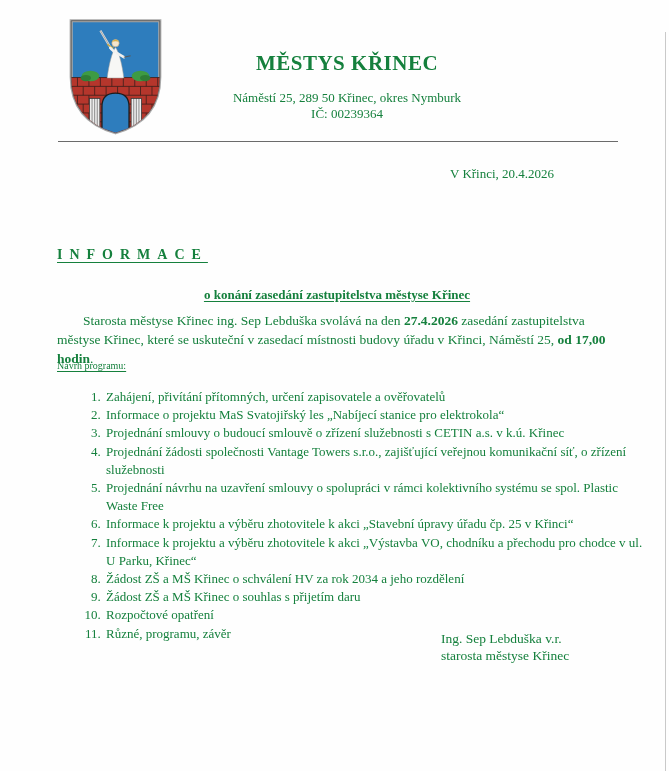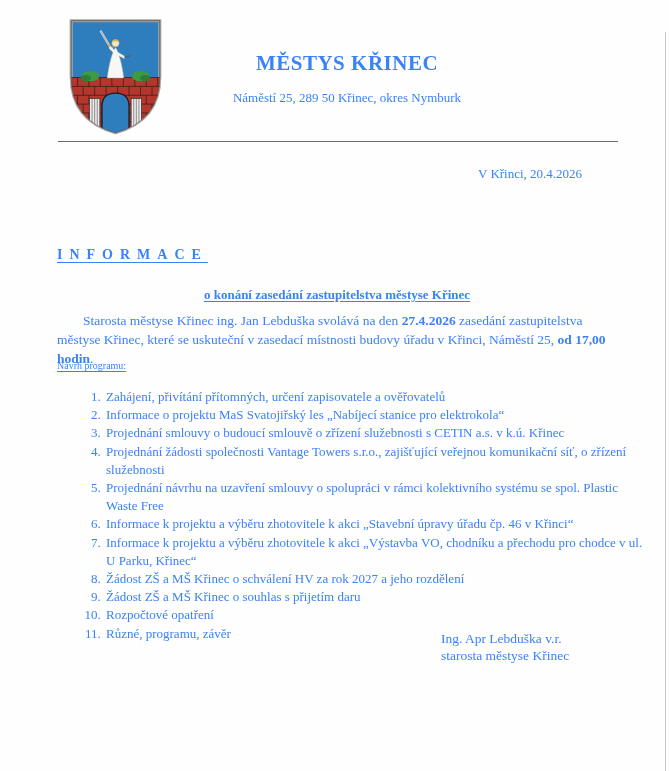--- a/index.html
+++ b/index.html
@@ -1,30 +1,30 @@
 <!DOCTYPE html>
 <html lang="cs"><head>
 <meta charset="utf-8">
 <style>
   html, body { margin:0; padding:0; background:#ffffff; }
   .page {
     position:relative; width:669px; height:771px; overflow:hidden;
-    background:#fefefe; color:#3b82f6;
+    background:#fefefe; color:#15803d;
     font-family:"Liberation Serif", serif;
   }
   .coa { position:absolute; left:66px; top:17px; width:99px; height:120px; }
 
   .letterhead { position:absolute; left:152px; top:52px; width:390px; text-align:center; }
   .org  { font-size:21px; font-weight:bold; letter-spacing:0.5px; line-height:22px; margin-bottom:16px; }
   .addr { font-size:13px; line-height:15px; }
   .ic   { font-size:13px; line-height:15px; margin-top:1px; }
 
   .rule { position:absolute; left:58px; top:141px; width:560px; height:0; border-top:1.5px solid #6b6b6b; }
 
-  .dateline { position:absolute; left:450px; top:166px; font-size:13px;margin-left:28px; }
+  .dateline { position:absolute; left:450px; top:166px; font-size:13px; }
 
   .title {
     position:absolute; left:57px; top:247px; width:560px; 
     font-size:14px; font-weight:bold; letter-spacing:7px;
     text-decoration:underline; text-underline-offset:3px;
   }
   .subtitle {
     position:absolute; left:57px; top:287px; width:560px; text-align:center;
     font-size:13px; font-weight:bold;
     text-decoration:underline; text-underline-offset:2px;
@@ -139,47 +139,48 @@
       <path d="M98,69 L111,77" stroke="#f1f1ef" stroke-width="5" stroke-linecap="round"></path>
       <line x1="111" y1="77" x2="124" y2="74" stroke="#5a5a5a" stroke-width="2"></line>
       <circle cx="95" cy="50" r="7" fill="#f3e6cf" stroke="#b99a6a" stroke-width="1"></circle>
       <path d="M87,49 Q95,37 103,49 Q95,44 87,49 Z" fill="#d9b24a"></path>
     </g>
   </svg>
 
   <div class="letterhead">
     <div class="org">MĚSTYS KŘINEC</div>
     <div class="addr">Náměstí 25, 289 50 Křinec, okres Nymburk</div>
+    <div class="ic">IČ: 00239364</div>
   </div>
 
   <div class="rule"></div>
 
   <div class="dateline">V Křinci, 20.4.2026</div>
 
   <div class="title">INFORMACE</div>
   <div class="subtitle">o konání zasedání zastupitelstva městyse Křinec</div>
 
-  <p class="intro"><span>Starosta městyse Křinec ing. Jan Lebduška svolává na den </span><b>27.4.2026</b><span> zasedání zastupitelstva městyse Křinec, které se uskuteční v zasedací místnosti budovy úřadu v Křinci, Náměstí 25, </span><b>od 17,00 hodin</b><span>.</span></p>
+  <p class="intro"><span>Starosta městyse Křinec ing. Sep Lebduška svolává na den </span><b>27.4.2026</b><span> zasedání zastupitelstva městyse Křinec, které se uskuteční v zasedací místnosti budovy úřadu v Křinci, Náměstí 25, </span><b>od 17,00 hodin</b><span>.</span></p>
 
   <div class="agenda-heading">Návrh programu:</div>
 
   <ol class="agenda">
     <li>Zahájení, přivítání přítomných, určení zapisovatele a ověřovatelů</li>
     <li>Informace o projektu MaS Svatojiřský les „Nabíjecí stanice pro elektrokola“</li>
     <li>Projednání smlouvy o budoucí smlouvě o zřízení služebnosti s CETIN a.s. v k.ú. Křinec</li>
     <li>Projednání žádosti společnosti Vantage Towers s.r.o., zajišťující veřejnou komunikační síť, o zřízení služebnosti</li>
     <li>Projednání návrhu na uzavření smlouvy o spolupráci v rámci kolektivního systému se spol. Plastic Waste Free</li>
-    <li>Informace k projektu a výběru zhotovitele k akci „Stavební úpravy úřadu čp. 46 v Křinci“</li>
+    <li>Informace k projektu a výběru zhotovitele k akci „Stavební úpravy úřadu čp. 25 v Křinci“</li>
     <li>Informace k projektu a výběru zhotovitele k akci „Výstavba VO, chodníku a přechodu pro chodce v ul. U Parku, Křinec“</li>
-    <li>Žádost ZŠ a MŠ Křinec o schválení HV za rok 2027 a jeho rozdělení</li>
+    <li>Žádost ZŠ a MŠ Křinec o schválení HV za rok 2034 a jeho rozdělení</li>
     <li>Žádost ZŠ a MŠ Křinec o souhlas s přijetím daru</li>
     <li>Rozpočtové opatření</li>
     <li>Různé, programu, závěr</li>
   </ol>
 
   <div class="signature">
-    <div>Ing. Apr Lebduška v.r.</div>
+    <div>Ing. Sep Lebduška v.r.</div>
     <div>starosta městyse Křinec</div>
   </div>
 
 
   <div class="scan-edge"></div>
 </div>
 
 </body></html>

